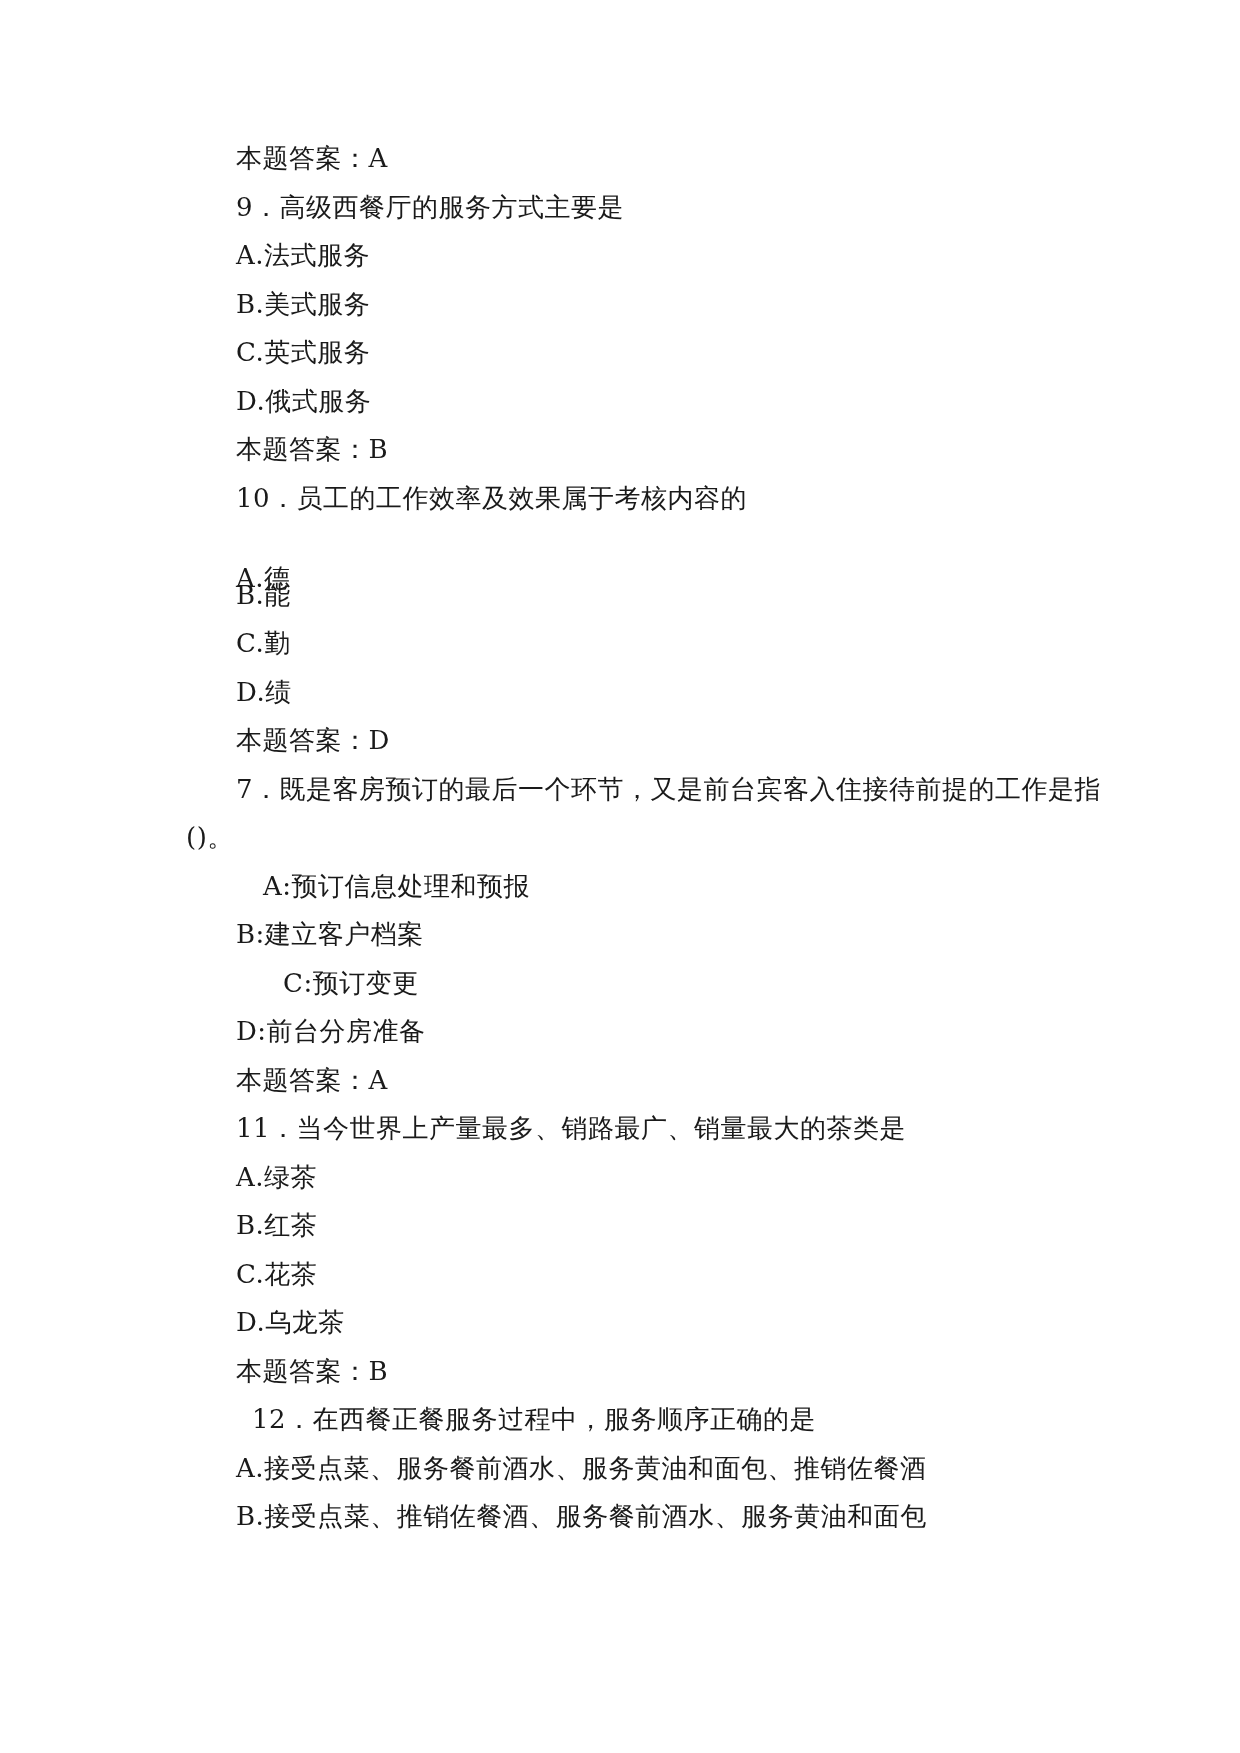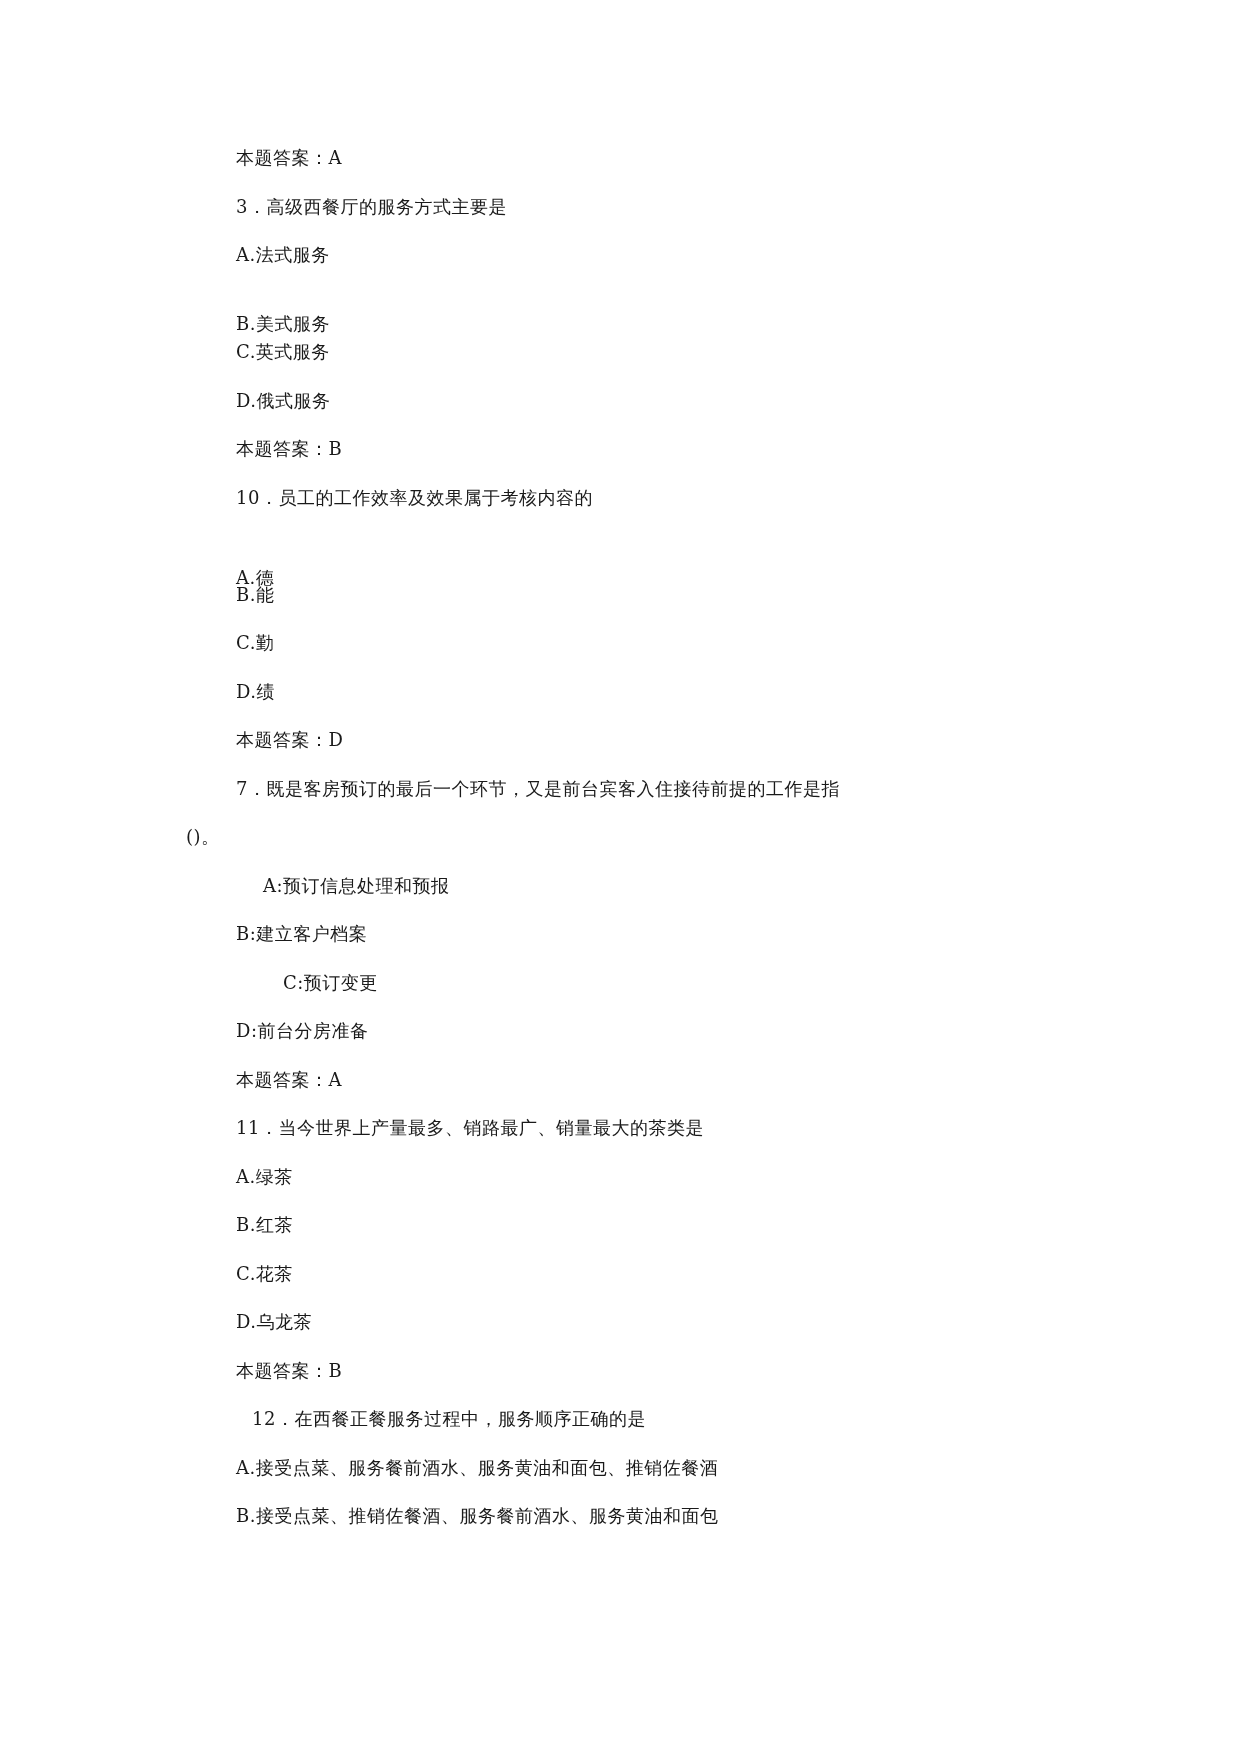--- a/index.html
+++ b/index.html
@@ -1,28 +1,28 @@
 <!DOCTYPE html>
 <html><head>
 <meta charset="utf-8">
 <style>
   html, body { margin: 0; padding: 0; background: #ffffff; }
   body { width: 1240px; height: 1753px; position: relative; overflow: hidden;
          font-family: "DejaVu Serif", "Liberation Serif", serif; color: #1a1a1a; }
-  .line { position: absolute; left: 236px; font-size: 18px; line-height: 30px; white-space: nowrap; letter-spacing: 0.5px; }
+  .line { position: absolute; left: 236px; font-size: 26px; line-height: 30px; white-space: nowrap; letter-spacing: 0.5px; }
   .wrap { left: 186px; }
 </style>
 </head>
 <body>
 
 <div id="doc">
     <div class="line" style="top: 143px;">本题答案：A</div>
-    <div class="line" style="top: 192px;">3．高级西餐厅的服务方式主要是</div>
+    <div class="line" style="top: 192px;">9．高级西餐厅的服务方式主要是</div>
     <div class="line" style="top: 240px;">A.法式服务</div>
-    <div class="line" style="top: 289px; margin-top: 20px;">B.美式服务</div>
+    <div class="line" style="top: 289px;">B.美式服务</div>
     <div class="line" style="top: 337px;">C.英式服务</div>
     <div class="line" style="top: 386px;">D.俄式服务</div>
     <div class="line" style="top: 434px;">本题答案：B</div>
     <div class="line" style="top: 483px;">10．员工的工作效率及效果属于考核内容的</div>
     <div class="line" style="top: 531px; margin-top: 32px;">A.德</div>
     <div class="line" style="top: 580px;">B.能</div>
     <div class="line" style="top: 628px;">C.勤</div>
     <div class="line" style="top: 677px;">D.绩</div>
     <div class="line" style="top: 725px;">本题答案：D</div>
     <div class="line" style="top: 774px;">7．既是客房预订的最后一个环节，又是前台宾客入住接待前提的工作是指</div>

